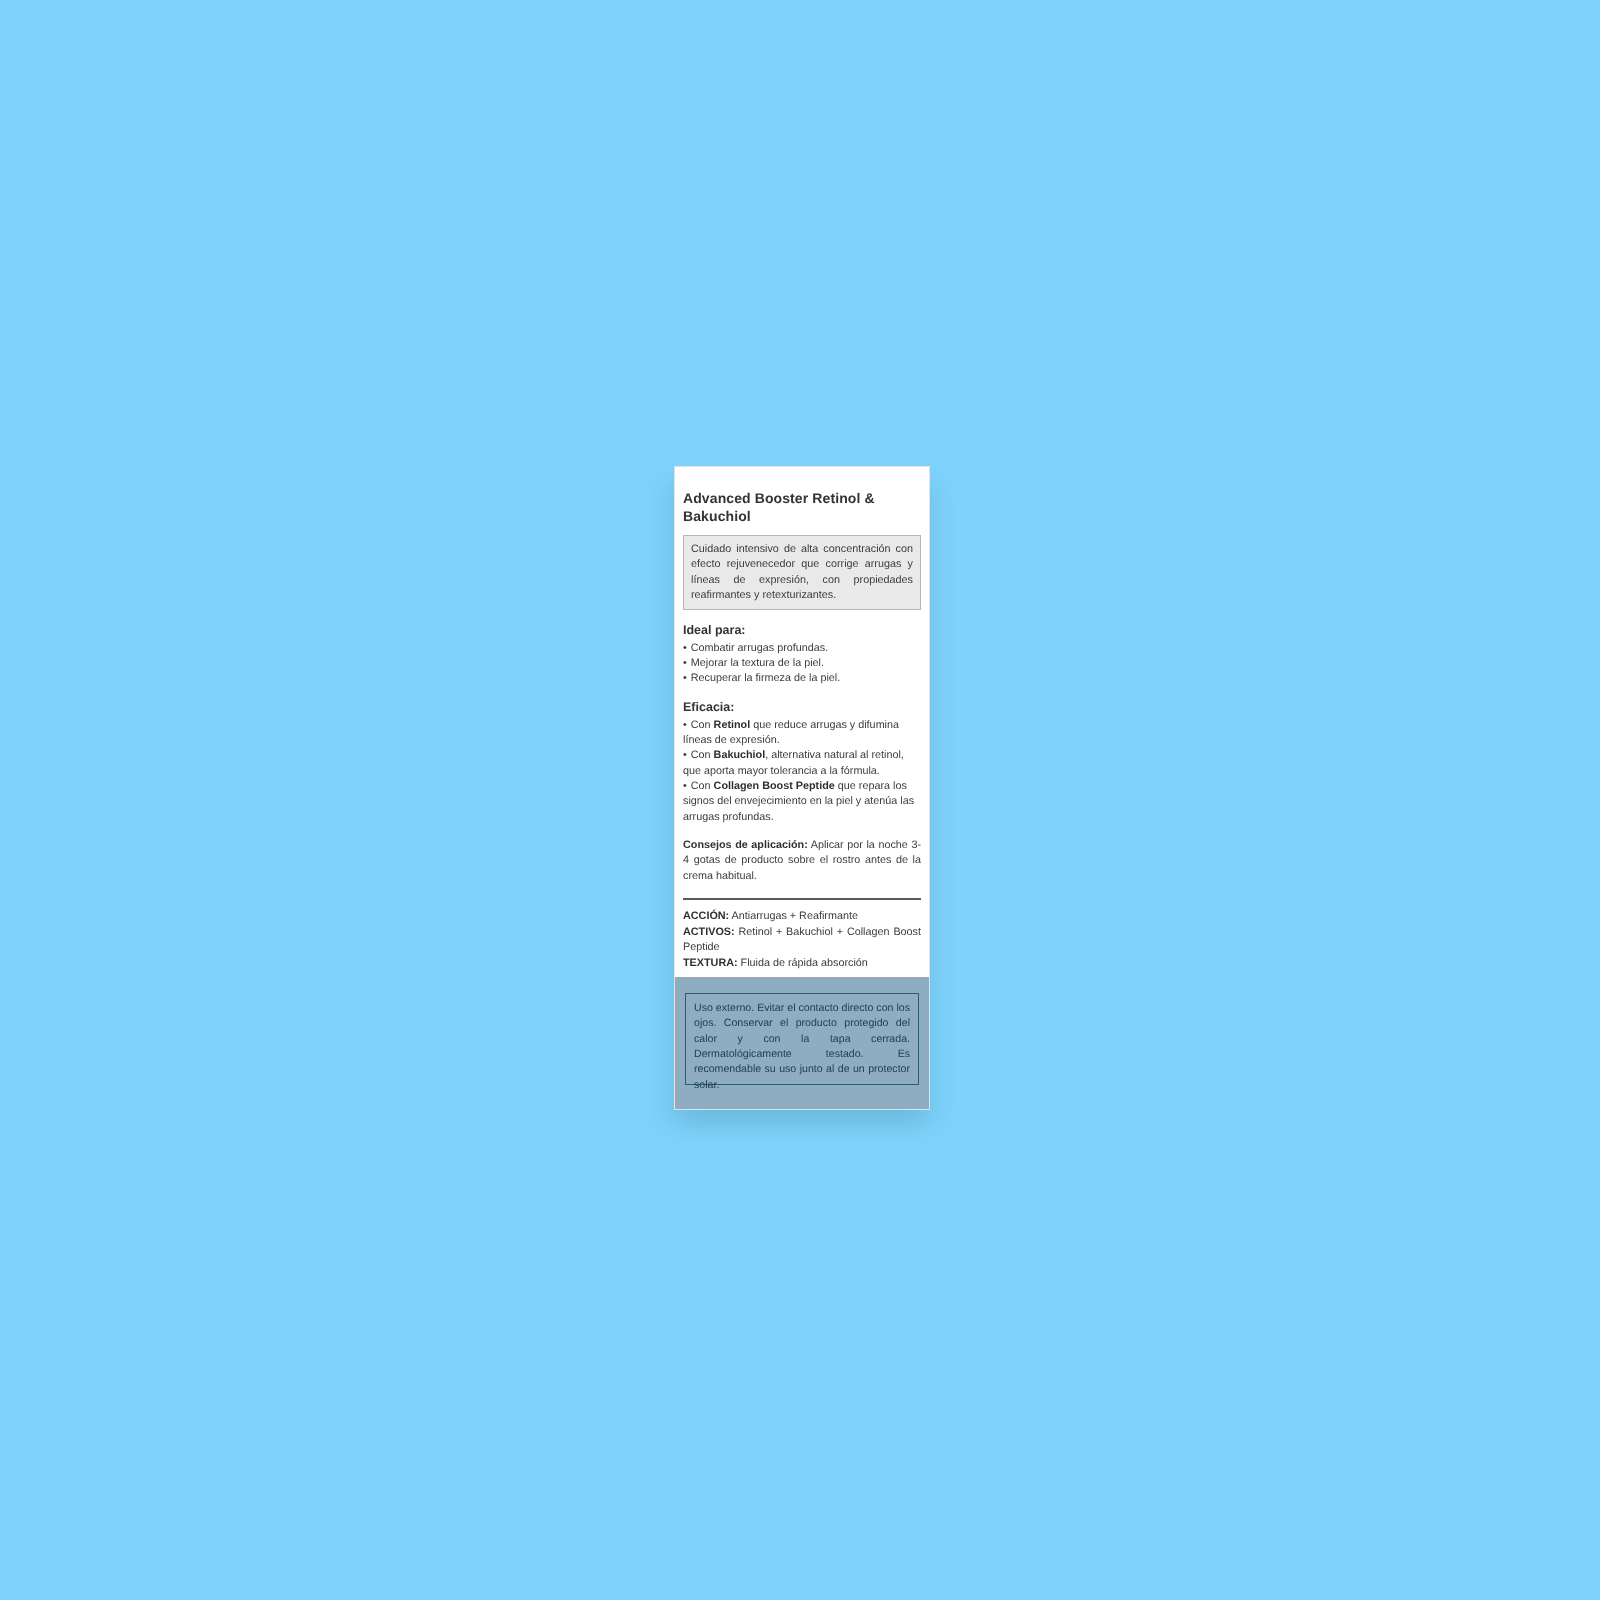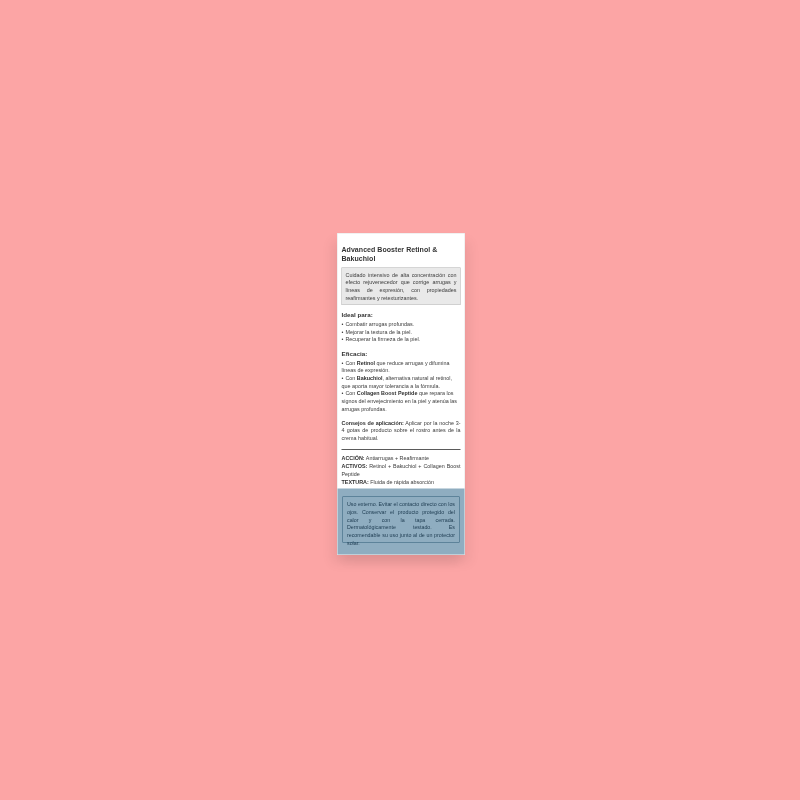--- a/index.html
+++ b/index.html
@@ -7,21 +7,21 @@
     padding: 0;
     background: #ffffff;
     width: 800px;
     height: 800px;
     font-family: "Liberation Sans", sans-serif;
   }
   .stage {
     position: relative;
     width: 800px;
     height: 800px;
-    background: #fca5a5;
+    background: #7dd3fc;
     overflow: hidden;
   }
   
   .panel {
     position: absolute;
     left: 337px;
     top: 233px;
     width: 256px;
     height: 644px;
     transform: scale(0.5);

